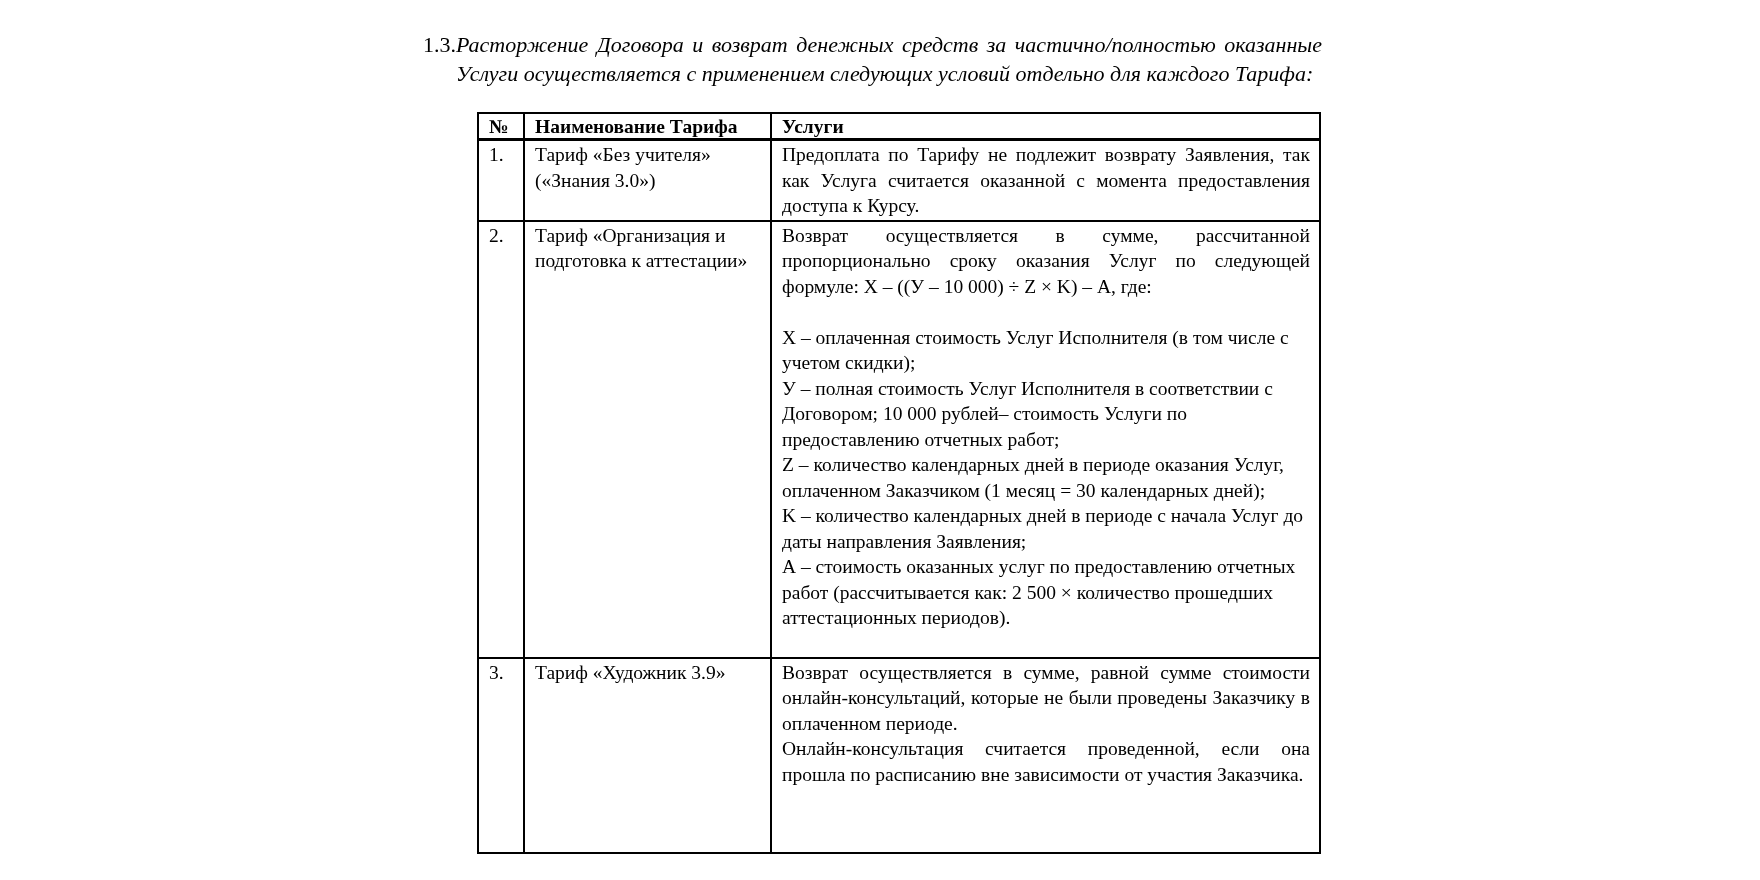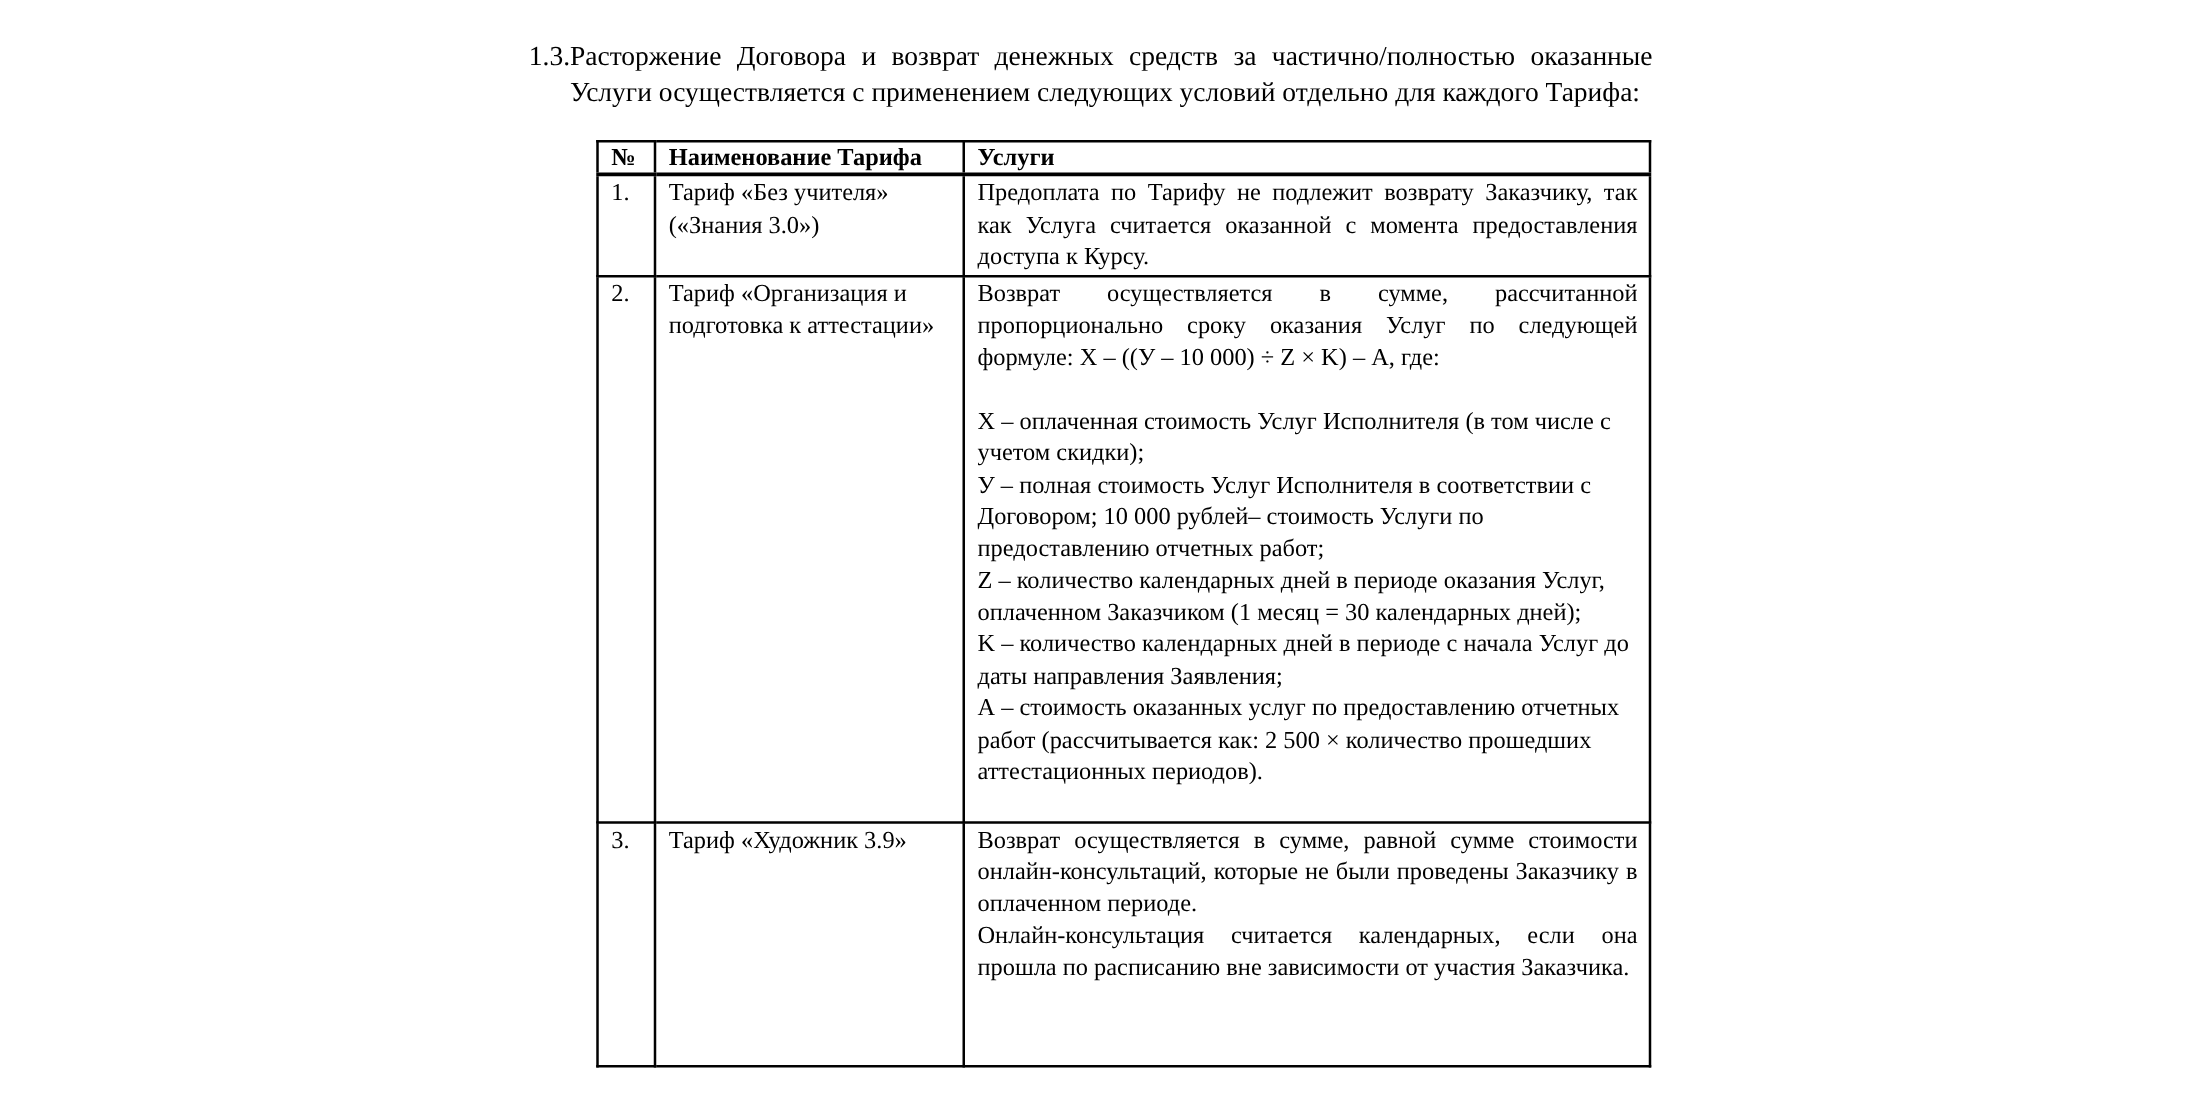--- a/index.html
+++ b/index.html
@@ -23,20 +23,21 @@
     line-height: 29px;
   }
   .intro-num {
     position: absolute;
     left: 0;
     top: 0;
   }
   .intro-text {
     margin: 0 0 0 33px;
     text-align: justify;
+    font-style: italic;
   }
 
   
   table.tariff {
     position: absolute;
     left: 477px;
     top: 112px;
     border-collapse: collapse;
     table-layout: fixed;
     border: 2px solid #000;
@@ -91,38 +92,38 @@
       <th class="col-num">№</th>
       <th class="col-name">Наименование Тарифа</th>
       <th class="col-cond">Услуги</th>
     </tr>
   </thead>
   <tbody>
     <tr class="r1">
       <td>1.</td>
       <td class="cell-tariff">Тариф «Без учителя» («Знания 3.0»)</td>
       <td>
-        <p class="just">Предоплата по Тарифу не подлежит возврату Заказчику, так как Услуга считается оказанной с момента предоставления доступа к Курсу.</p>
+        <p class="just">Предоплата по Тарифу не подлежит возврату Заявления, так как Услуга считается оказанной с момента предоставления доступа к Курсу.</p>
       </td>
     </tr>
     <tr class="r2">
       <td>2.</td>
       <td class="cell-tariff">Тариф «Организация и подготовка к аттестации»</td>
       <td>
         <p class="just">Возврат осуществляется в сумме, рассчитанной пропорционально сроку оказания Услуг по следующей формуле: X – ((У – 10 000) ÷ Z × K) – А, где:</p>
         <p class="blank-line"></p>
         <p>Х – оплаченная стоимость Услуг Исполнителя (в том числе с учетом скидки);</p>
         <p>У – полная стоимость Услуг Исполнителя в соответствии с Договором; 10 000 рублей– стоимость Услуги по предоставлению отчетных работ;</p>
         <p>Z – количество календарных дней в периоде оказания Услуг, оплаченном Заказчиком (1 месяц = 30 календарных дней);</p>
         <p>K – количество календарных дней в периоде с начала Услуг до даты направления Заявления;</p>
         <p>А – стоимость оказанных услуг по предоставлению отчетных работ (рассчитывается как: 2 500 × количество прошедших аттестационных периодов).</p>
       </td>
     </tr>
     <tr class="r3">
       <td>3.</td>
       <td class="cell-tariff">Тариф «Художник 3.9»</td>
       <td>
         <p class="just">Возврат осуществляется в сумме, равной сумме стоимости онлайн-консультаций, которые не были проведены Заказчику в оплаченном периоде.</p>
-        <p class="just">Онлайн-консультация считается календарных, если она прошла по расписанию вне зависимости от участия Заказчика.</p>
+        <p class="just">Онлайн-консультация считается проведенной, если она прошла по расписанию вне зависимости от участия Заказчика.</p>
       </td>
     </tr>
   </tbody>
 </table>
 
 </body></html>

